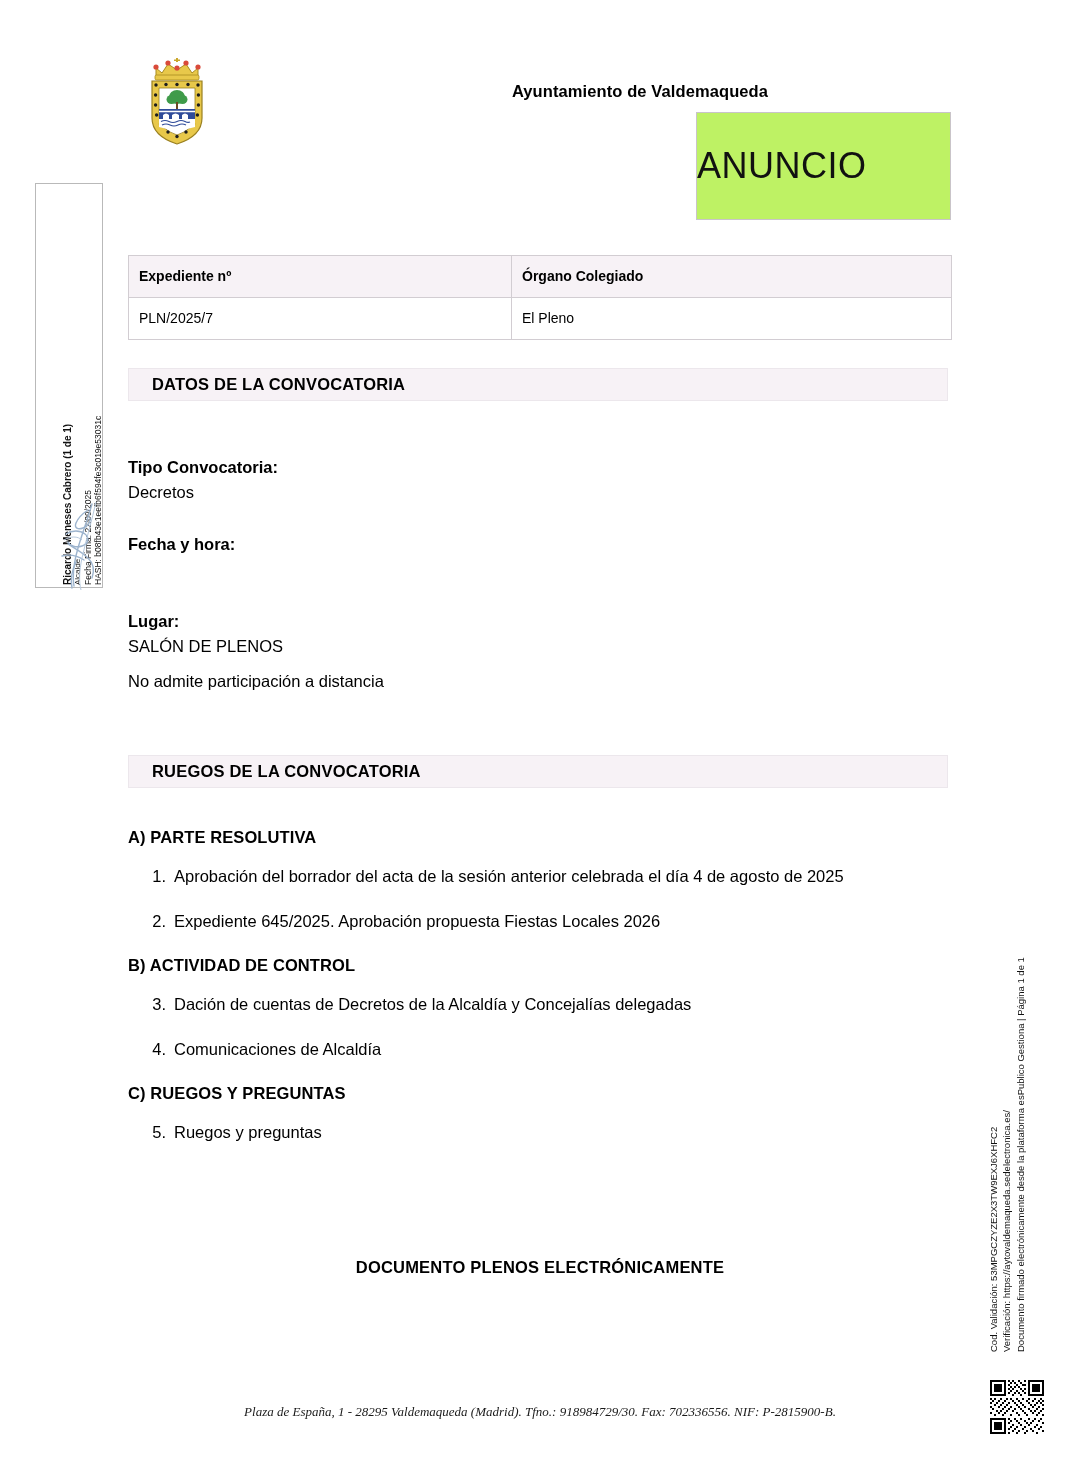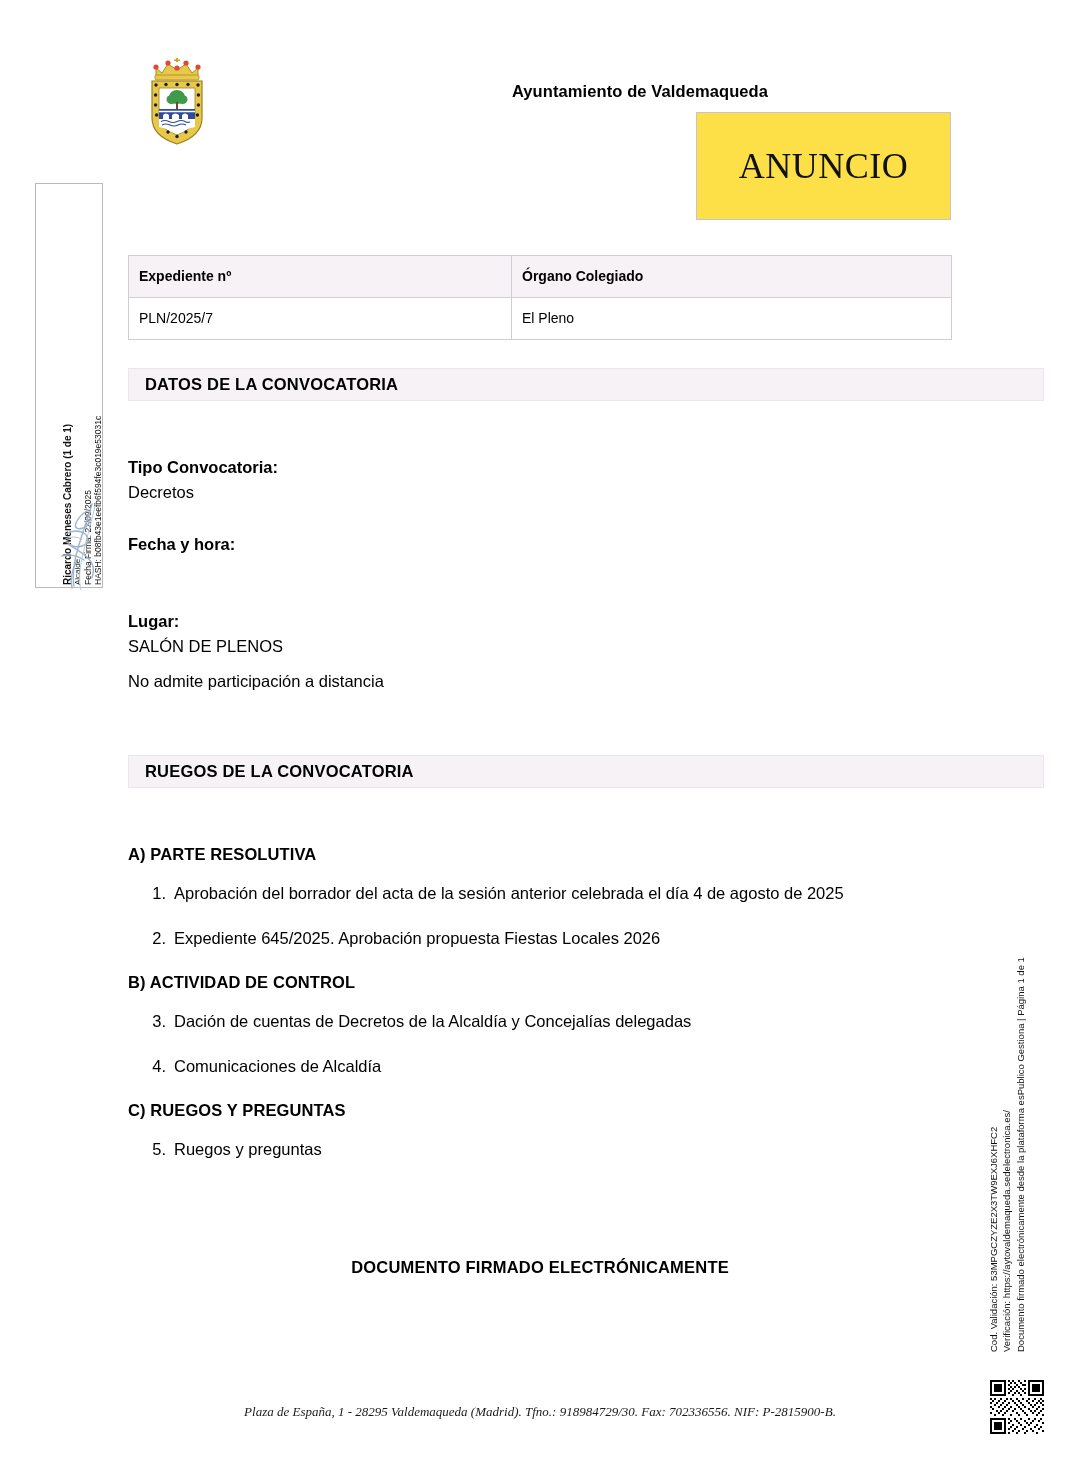--- a/index.html
+++ b/index.html
@@ -46,27 +46,25 @@
     letter-spacing: 0.1px;
   }
 
   
   .anuncio-box {
     position: absolute;
     left: 696px;
     top: 112px;
     width: 255px;
     height: 108px;
-    background: #fde047;
+    background: #bef264;
     border: 1px solid #c9c4c9;
     box-sizing: border-box;
     display: flex;
     align-items: center;
-    justify-content: center;
-    font-family: Liberation Serif, serif;
   }
   .anuncio-text {
     font-size: 36px;
     letter-spacing: 0.5px;
     color: #111;
   }
 
   
   .info-table {
     position: absolute;
@@ -89,28 +87,28 @@
   }
   .info-table .body td {
     background: #ffffff;
   }
   .col-a { width: 362px; }
 
   
   .section-bar {
     position: absolute;
     left: 128px;
-    width: 916px;
+    width: 820px;
     height: 33px;
     background: #f7f2f6;
     border: 1px solid #ece7ec;
     box-sizing: border-box;
     display: flex;
     align-items: center;
-    padding-left: 16px;
+    padding-left: 23px;
     font-size: 16.5px;
     font-weight: bold;
     letter-spacing: 0.2px;
   }
   #bar-datos { top: 368px; }
   #bar-asuntos { top: 755px; }
 
   
   .field {
     position: absolute;
@@ -131,21 +129,21 @@
   #field-2 { top: 596px; }
   #field-3 { top: 672px; }
 
   
   .agenda {
     position: absolute;
     left: 128px;
     top: 828px;
     width: 824px;
   }
-  .agenda-group { margin: 17px 0 4px 0; }
+  .agenda-group { margin: 0 0 4px 0; }
   .agenda-head {
     font-size: 16.5px;
     font-weight: bold;
     margin: 0 0 18px 0;
     letter-spacing: 0.1px;
   }
   .agenda-list {
     list-style: none;
     margin: 0 0 22px 0;
     padding: 0;
@@ -414,21 +412,21 @@
       <ul class="agenda-list">
         <li class="agenda-item">
           <span class="num">5.</span>
           <span>Ruegos y preguntas</span>
         </li>
       </ul>
     </div>
 
   </div>
 
-  <div class="doc-signed">DOCUMENTO FIRMADO ELECTRÓNICAMENTE</div>
+  <div class="doc-signed">DOCUMENTO PLENOS ELECTRÓNICAMENTE</div>
 
   <div class="sig-box"></div>
   <div class="sig-rot">
     <div class="sig-rot-inner">
       <div class="sig-name">Ricardo Meneses Cabrero (1 de 1)</div>
       <div class="sig-role">Alcalde</div>
       <div class="sig-date">Fecha Firma: 22/09/2025</div>
       <div class="sig-hash">HASH: b08fb43e1eefb6f594fe3c019e53031c</div>
     </div>
   </div>

